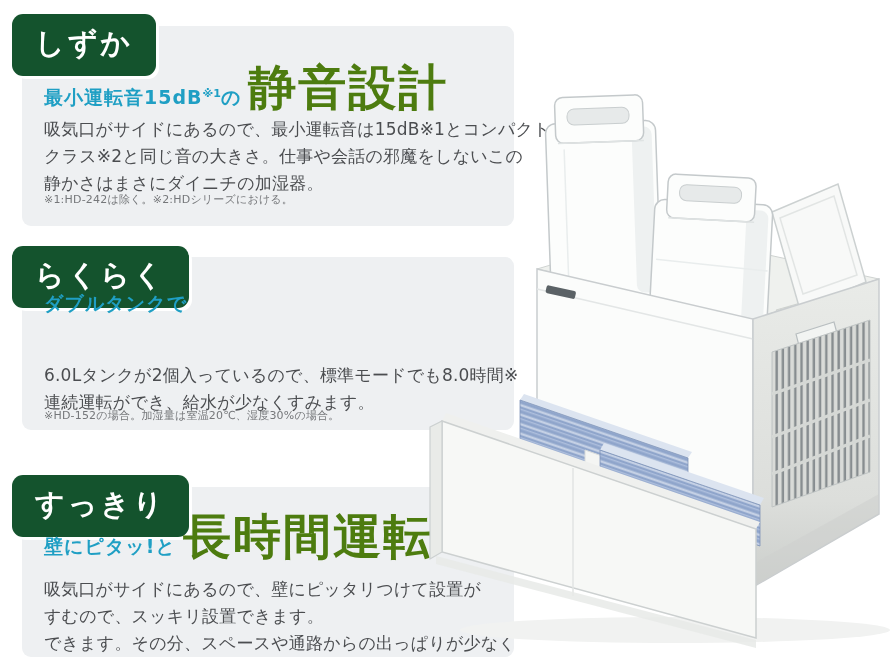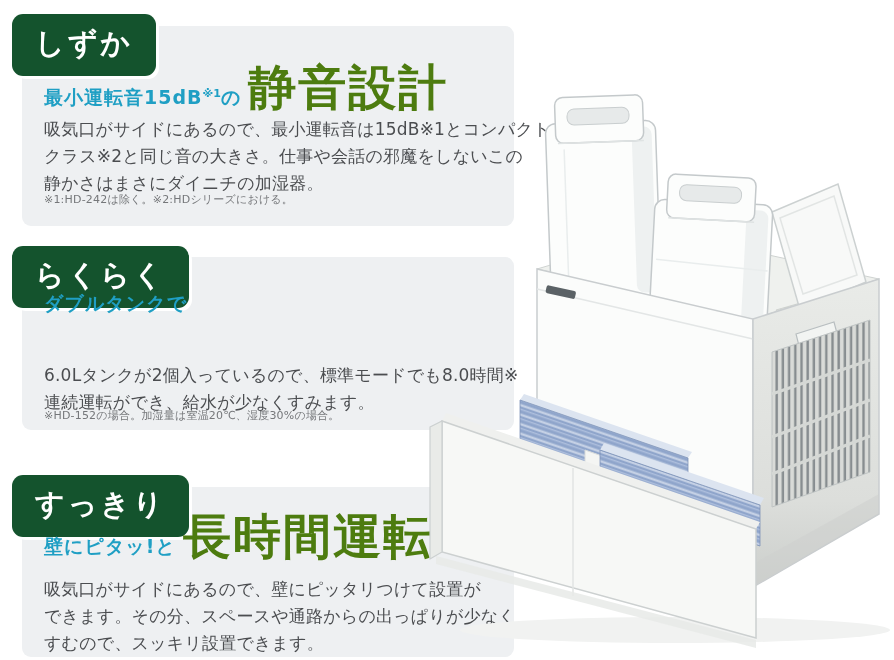--- a/index.html
+++ b/index.html
@@ -102,22 +102,22 @@
   <div class="footnote f2">※HD-152の場合。加湿量は室温20℃、湿度30%の場合。</div>
 
   <div class="panel p3"></div>
   <div class="badge b3">すっきり</div>
   <div class="heading h3">
     <span class="lead"><span>壁にピタッ!と</span><span class="sup"></span><span></span></span>
     <span class="headline">長時間運転</span>
   </div>
   <div class="body-text t3">
     <div>吸気口がサイドにあるので、壁にピッタリつけて設置が</div>
+    <div>すむので、スッキリ設置できます。</div>
     <div>できます。その分、スペースや通路からの出っぱりが少なく</div>
-    <div>すむので、スッキリ設置できます。</div>
   </div>
 
   <svg class="product" viewBox="0 0 474 572" aria-hidden="true">
     <defs>
       <linearGradient id="gSide" x1="0" y1="0" x2="0" y2="1">
         <stop offset="0" stop-color="#e9ebe8"></stop>
         <stop offset="0.72" stop-color="#dcdedb"></stop>
         <stop offset="1" stop-color="#cbcecb"></stop>
       </linearGradient>
       <pattern id="pSlots" width="6.2" height="12" patternUnits="userSpaceOnUse">

